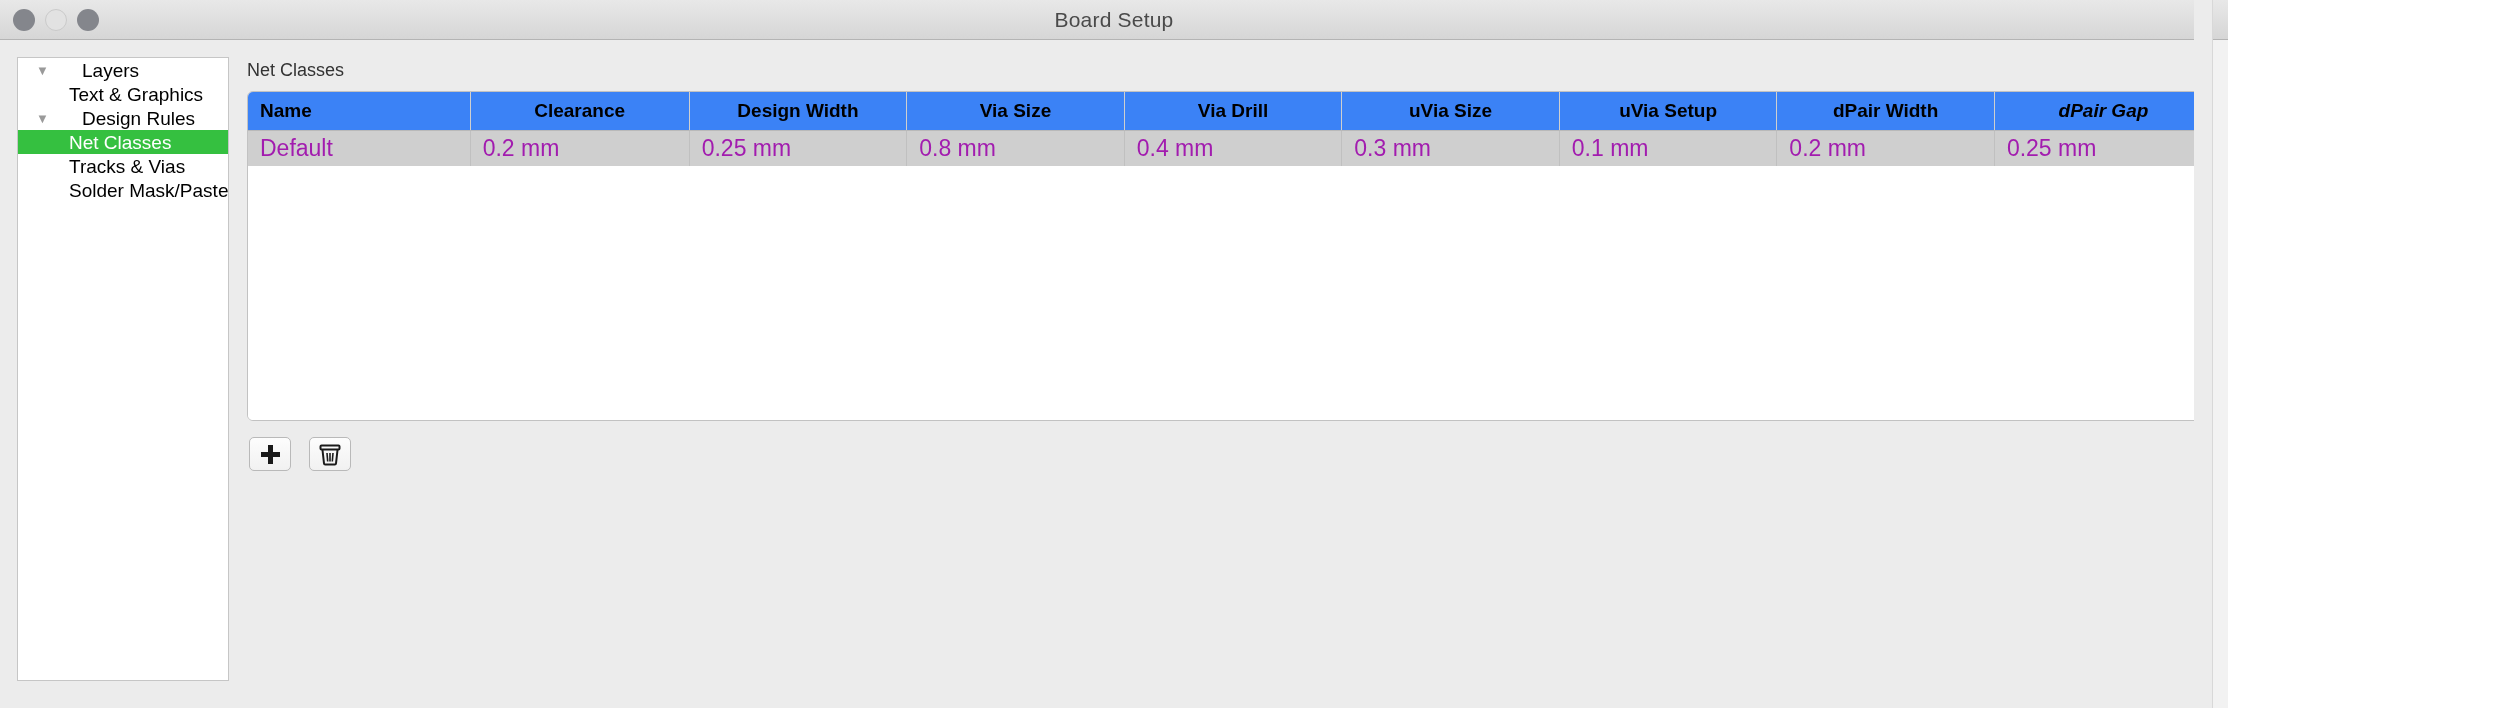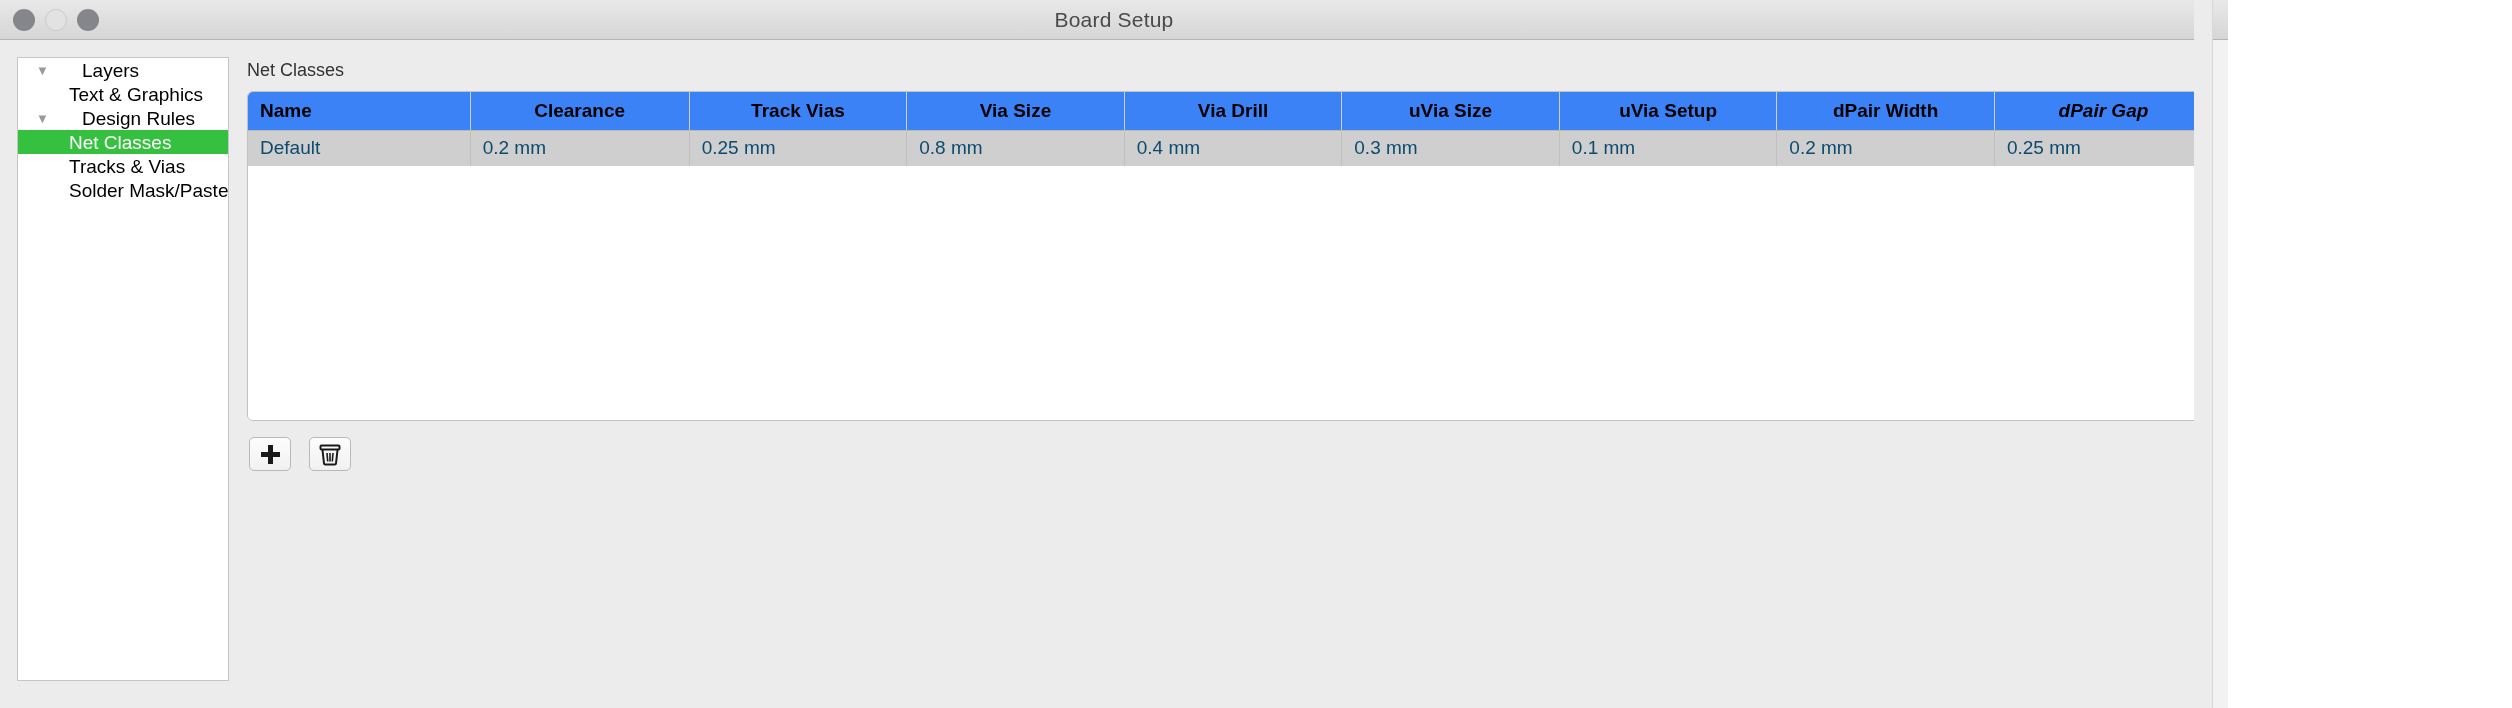--- a/index.html
+++ b/index.html
@@ -146,22 +146,22 @@
     white-space: nowrap;
   }
   .grid-table th.col-name {
     text-align: left;
   }
   .grid-table th:last-child { border-right: none; font-style: italic; }
 
   .grid-table td {
     background: #cfcfcf;
     border-right: 1px solid #c0c0c0;
-    font-size: 19px;
-    color: #0c4a6e;
+    font-size: 23px;
+    color: #a21caf;
     height: 36px;
     padding: 0 12px;
     text-align: left;
     white-space: nowrap;
   }
   .grid-table td:last-child { border-right: none; }
 
   .grid-filler {
     background: #ffffff;
     height: 100%;
@@ -292,21 +292,21 @@
             <col style="width:142px">
             <col style="width:142px">
             <col style="width:142px">
             <col style="width:142px">
             <col style="width:142px">
           </colgroup>
           <thead>
             <tr>
               <th class="col-name">Name</th>
               <th>Clearance</th>
-              <th>Track Vias</th>
+              <th>Design Width</th>
               <th>Via Size</th>
               <th>Via Drill</th>
               <th>uVia Size</th>
               <th>uVia Setup</th>
               <th>dPair Width</th>
               <th>dPair Gap</th>
             </tr>
           </thead>
           <tbody>
             <tr>

